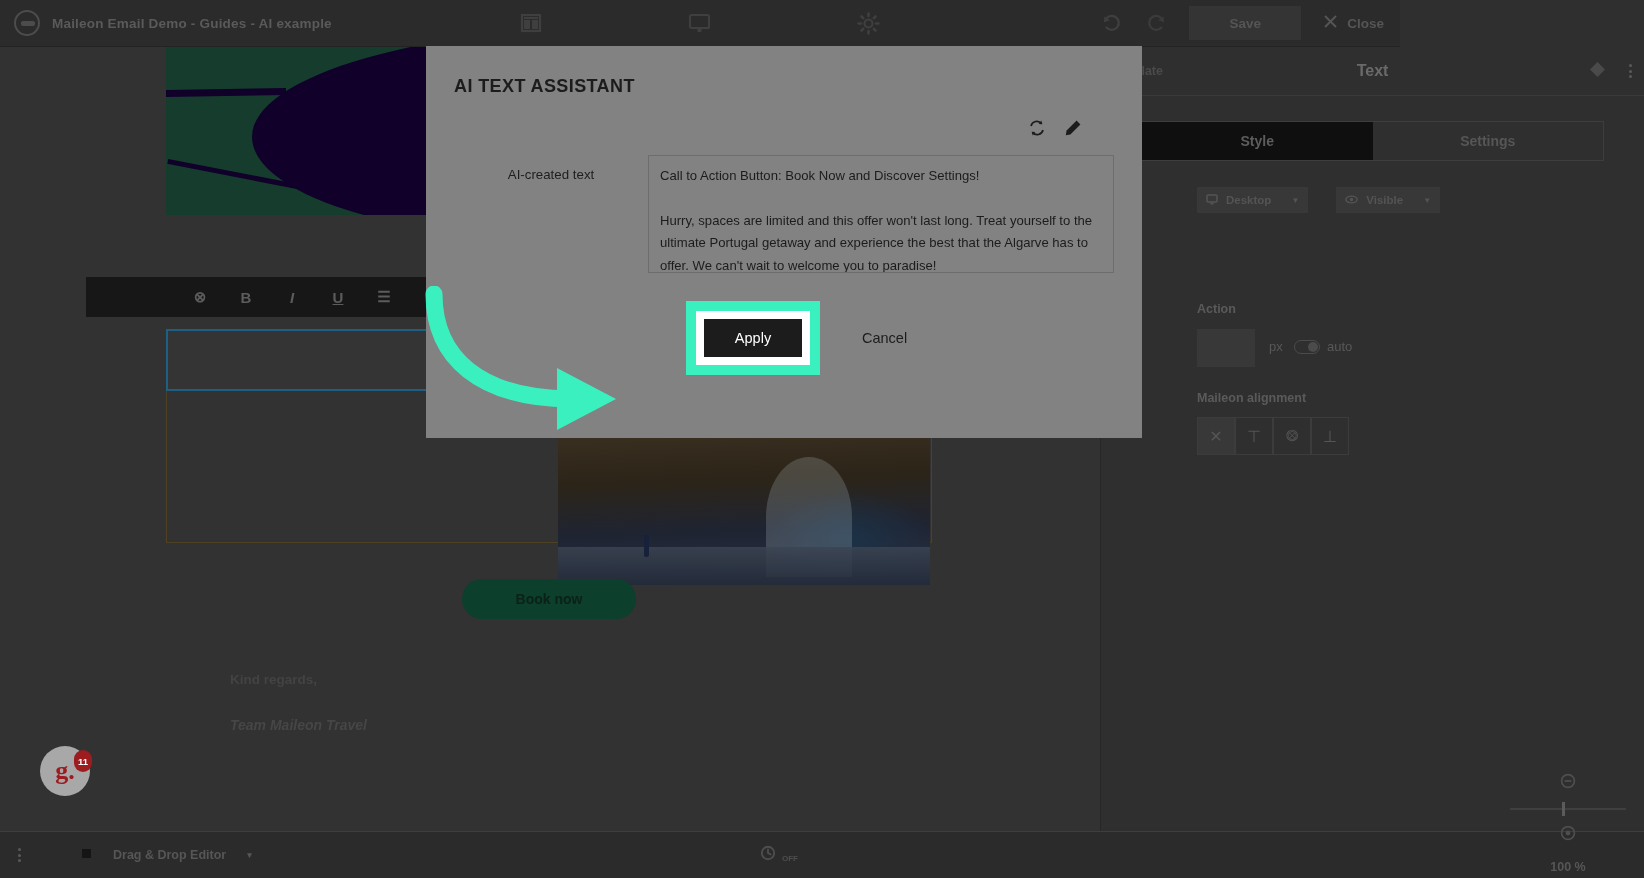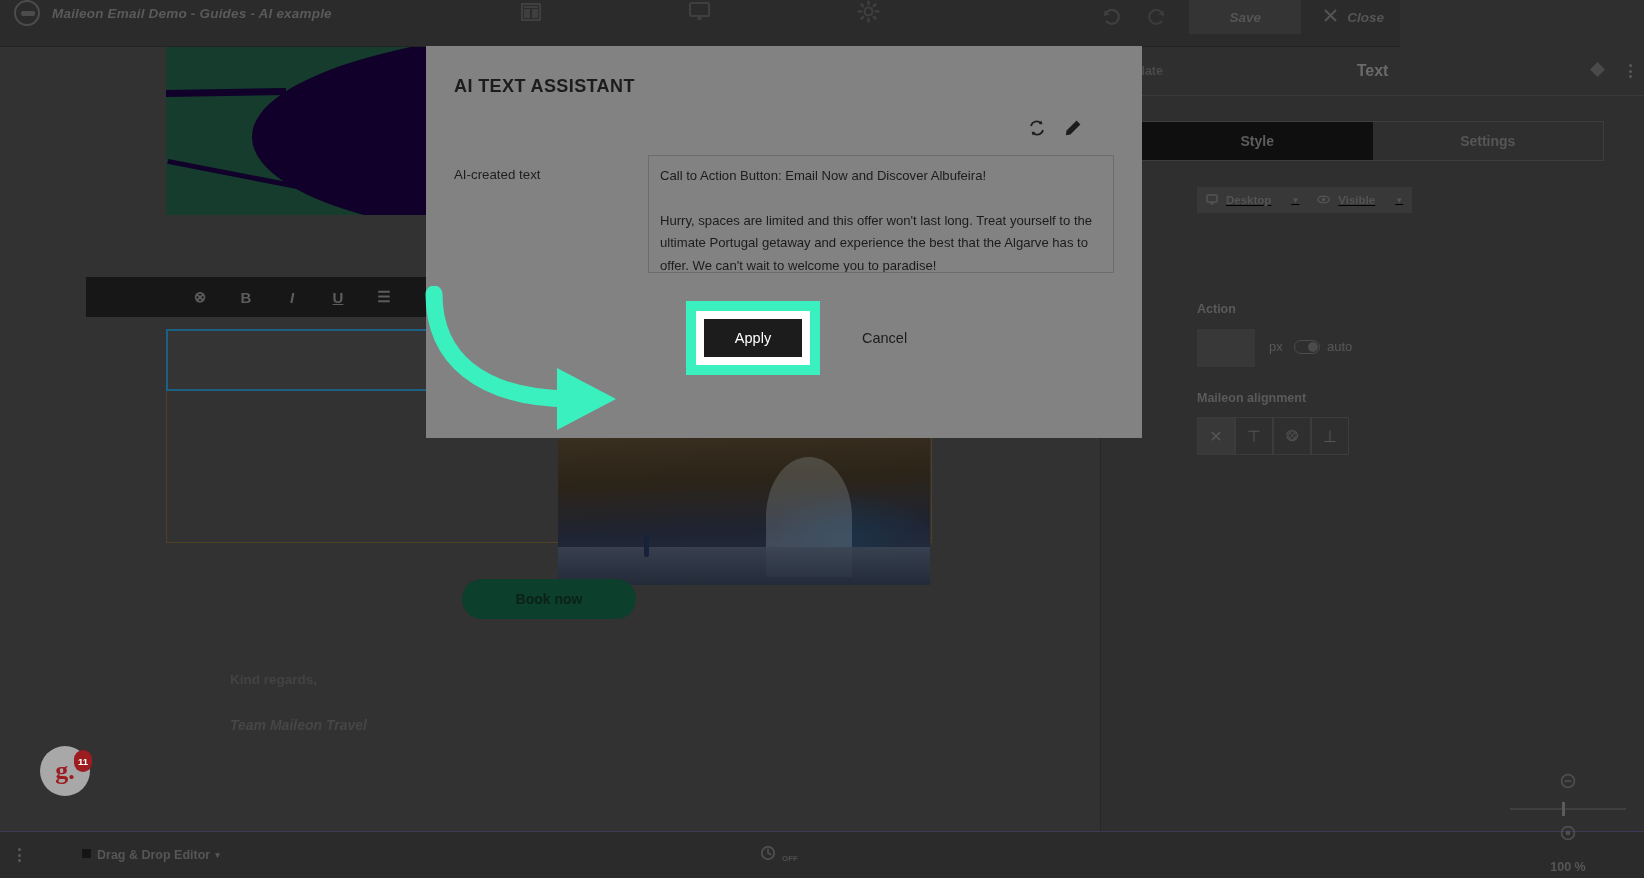--- a/index.html
+++ b/index.html
@@ -11,21 +11,21 @@
   }
   #app { position: relative; width: 1644px; height: 878px; background: #2f2f2f; }
 
   
   .dim { position: absolute; inset: 0; }
 
   
   .topbar {
     position: absolute; top: 0; left: 0; width: 1400px; height: 47px;
     background: #2b2b2b; border-bottom: 1px solid #232323;
-    display: flex; align-items: flex-start; font-style: italic;
+    display: flex; align-items: center;
   }
   .brand { display: flex; align-items: center; gap: 12px; padding-left: 14px; }
   .logo-e {
     width: 26px; height: 26px; border-radius: 50%;
     border: 2.6px solid #4c4c4c; position: relative;
   }
   .logo-e::after {
     content: ""; position: absolute; left: 5px; top: 9px;
     width: 14px; height: 5px; background: #4c4c4c; border-radius: 2px;
   }
@@ -90,21 +90,21 @@
   .rp-head { height: 49px; display: flex; align-items: center; border-bottom: 1px solid #3a3a3a; position: relative; }
   .rp-crumb { position: absolute; left: 8px; color: #4a4a4a; font-size: 12.5px; font-weight: 700; }
   .rp-title { width: 100%; text-align: center; color: #6a6a6a; font-size: 16px; font-weight: 700; }
   .rp-acts { position: absolute; right: 12px; display: flex; gap: 22px; align-items: center; color: #4a4a4a; }
 
   .segment { margin: 25px 40px 0 40px; height: 40px; display: flex; border: 1px solid #3d3d3d; }
   .seg { flex: 1; display: flex; align-items: center; justify-content: center; font-size: 14px; font-weight: 700; }
   .seg.on { background: #0f0f0f; color: #5d5d5d; }
   .seg.off { color: #565656; }
 
-  .selrow { margin: 26px 0 0 96px; display: flex; gap: 0; text-decoration: underline; }
+  .selrow { margin: 26px 0 0 96px; display: flex; gap: 28px; }
   .sel { height: 26px; background: #383838; display: flex; align-items: center; gap: 8px; padding: 0 9px; color: #545454; font-size: 11.5px; font-weight: 700; }
   .sel .car { margin-left: 12px; font-size: 8px; }
 
   .fieldlbl { color: #5a5a5a; font-size: 12.5px; font-weight: 700; }
   .lbl-h { position: absolute; left: 96px; top: 255px; }
   .hbox { position: absolute; left: 96px; top: 282px; width: 58px; height: 38px; background: #383838; }
   .px { position: absolute; left: 168px; top: 292px; color: #585858; font-size: 13px; }
   .tgl { position: absolute; left: 193px; top: 293px; width: 26px; height: 14px; border-radius: 7px; border: 1.6px solid #4b4b4b; }
   .tgl i { position: absolute; right: 1px; top: 1px; width: 10px; height: 10px; border-radius: 50%; background: #4b4b4b; }
   .auto { position: absolute; left: 226px; top: 292px; color: #585858; font-size: 13px; }
@@ -139,21 +139,21 @@
 
   
   .modal {
     position: absolute; left: 426px; top: 46px; width: 716px; height: 392px;
     background: #828282; padding: 30px 28px 0 28px;
   }
   .m-title { color: #1c1c1c; font-size: 18px; font-weight: 700; letter-spacing: .4px; }
   .m-desc { margin-top: 17px; color: #3f3f3f; font-size: 13.3px; line-height: 22px; max-width: 640px; }
   .m-tools { margin-top: 22px; display: flex; justify-content: flex-end; gap: 18px; padding-right: 32px; color: #1c1c1c; }
   .m-row { margin-top: 14px; display: flex; }
-  .m-lbl { width: 194px; color: #1e1e1e; font-size: 13.3px; padding-top: 12px; }
+  .m-lbl { width: 194px; color: #1e1e1e; font-size: 13.3px; padding-top: 12px; text-align: center; }
   .m-ta { flex: 1; height: 118px; border: 1px solid #6d6d6d; background: #828282; padding: 9px 11px; overflow: hidden; }
   .m-ta p { color: #1c1c1c; font-size: 13.1px; line-height: 22.5px; }
   .m-ta p + p { margin-top: 22px; }
   .m-btns { margin-top: 28px; display: flex; align-items: center; gap: 0; padding-left: 232px; }
   .apply-hl { background: #3bf0bf; padding: 10px; }
   .apply-hl2 { background: #fff; padding: 8px; }
   .apply {
     width: 98px; height: 38px; background: #1c1c1c; color: #fff;
     font-size: 14.5px; display: flex; align-items: center; justify-content: center;
   }
@@ -364,21 +364,21 @@
       </div>
     </div>
 
     <div class="bottombar">
       <div class="bb-left">
         <span class="kebab">
             <i></i>
             <i></i>
             <i></i>
           </span>
-        <span style="display:flex;align-items:center;gap:5px;margin-left:46px">
+        <span style="display:flex;align-items:center;gap:21px;margin-left:46px">
           <span>
             <svg width="11" height="11" viewBox="0 0 11 11">
                 <rect x="1" y="1" width="9" height="9" fill="#151515"></rect>
               </svg>
           </span>
           <span>Drag &amp; Drop Editor</span>
           <span style="font-size:9px">▾</span>
         </span>
       </div>
 
@@ -450,21 +450,21 @@
       <span>
         <svg width="18" height="18" viewBox="0 0 18 18">
             <path d="M12.6 1.6 L16.4 5.4 L6.4 15.4 L1.8 16.2 L2.6 11.6 Z" fill="currentColor"></path>
           </svg>
       </span>
     </div>
 
     <div class="m-row">
       <div class="m-lbl">AI-created text</div>
       <div class="m-ta">
-        <p>Call to Action Button: Email Now and Discover Albufeira!</p>
+        <p>Call to Action Button: Book Now and Discover Settings!</p>
         <p>Hurry, spaces are limited and this offer won't last long. Treat yourself to the ultimate Portugal getaway and experience the best that the Algarve has to offer. We can't wait to welcome you to paradise!</p>
       </div>
     </div>
 
     <div class="m-btns">
       <div class="apply-hl">
         <div class="apply-hl2">
           <div class="apply">Apply</div>
         </div>
       </div>

